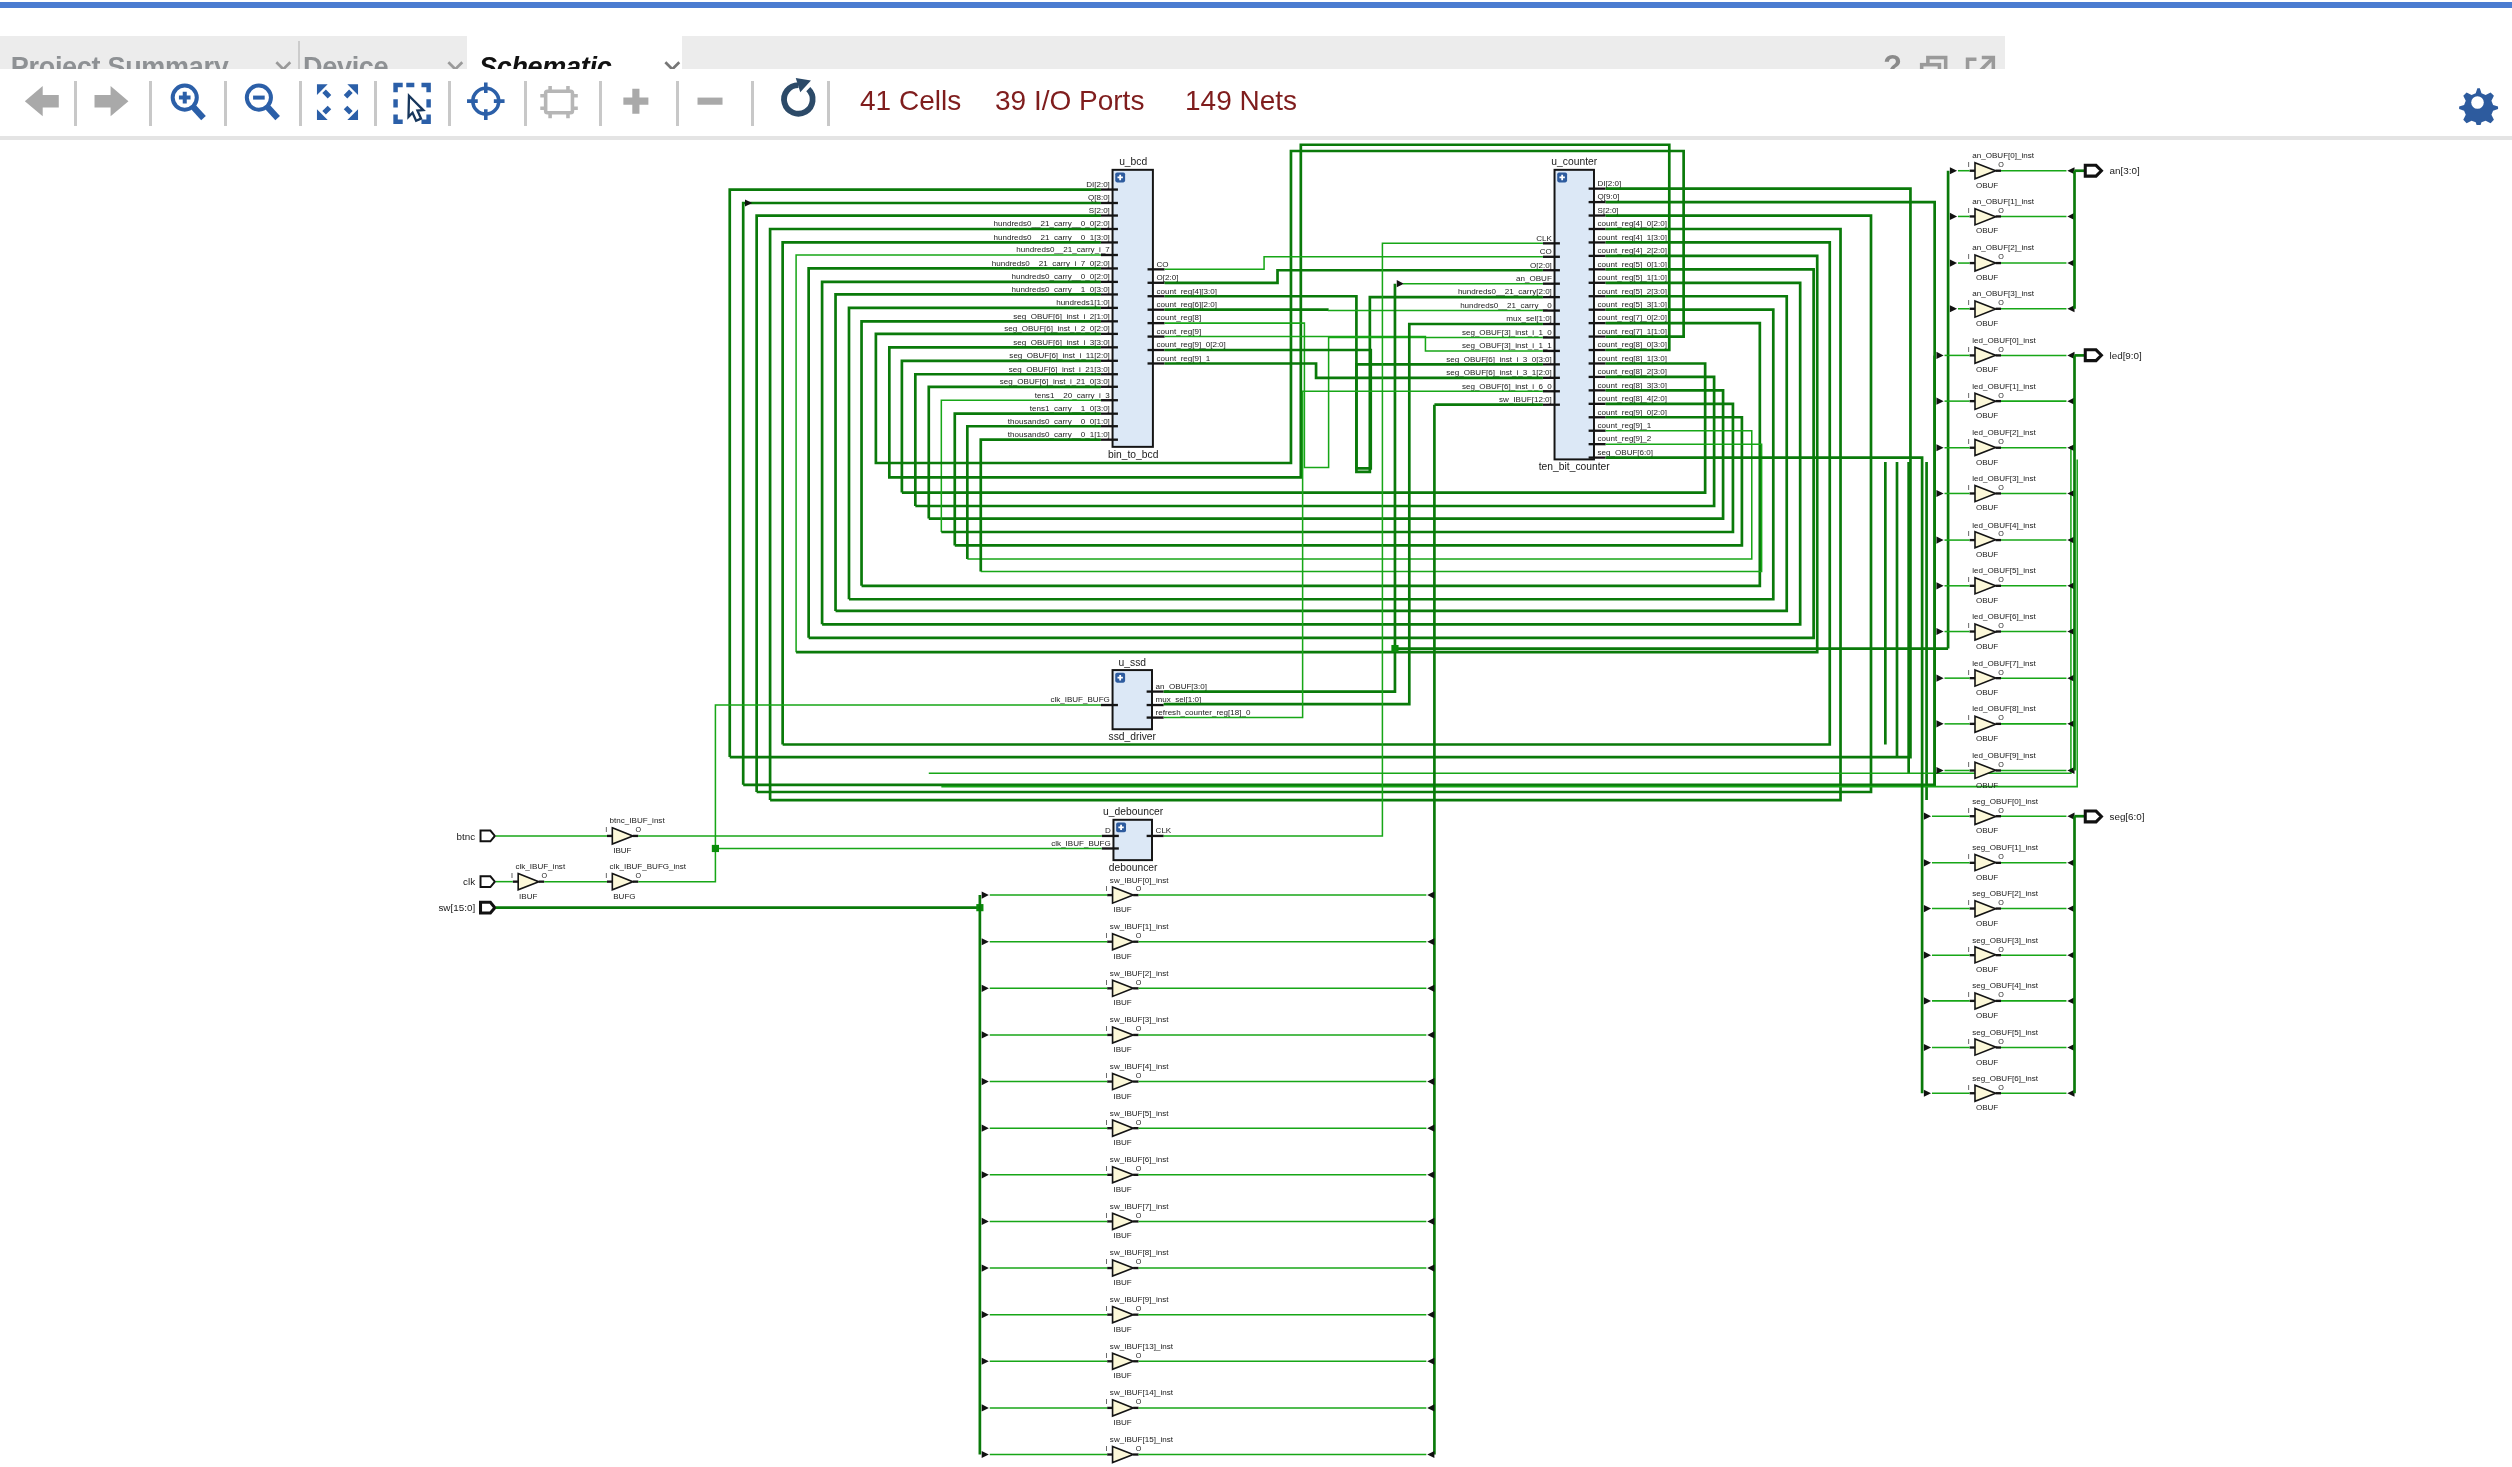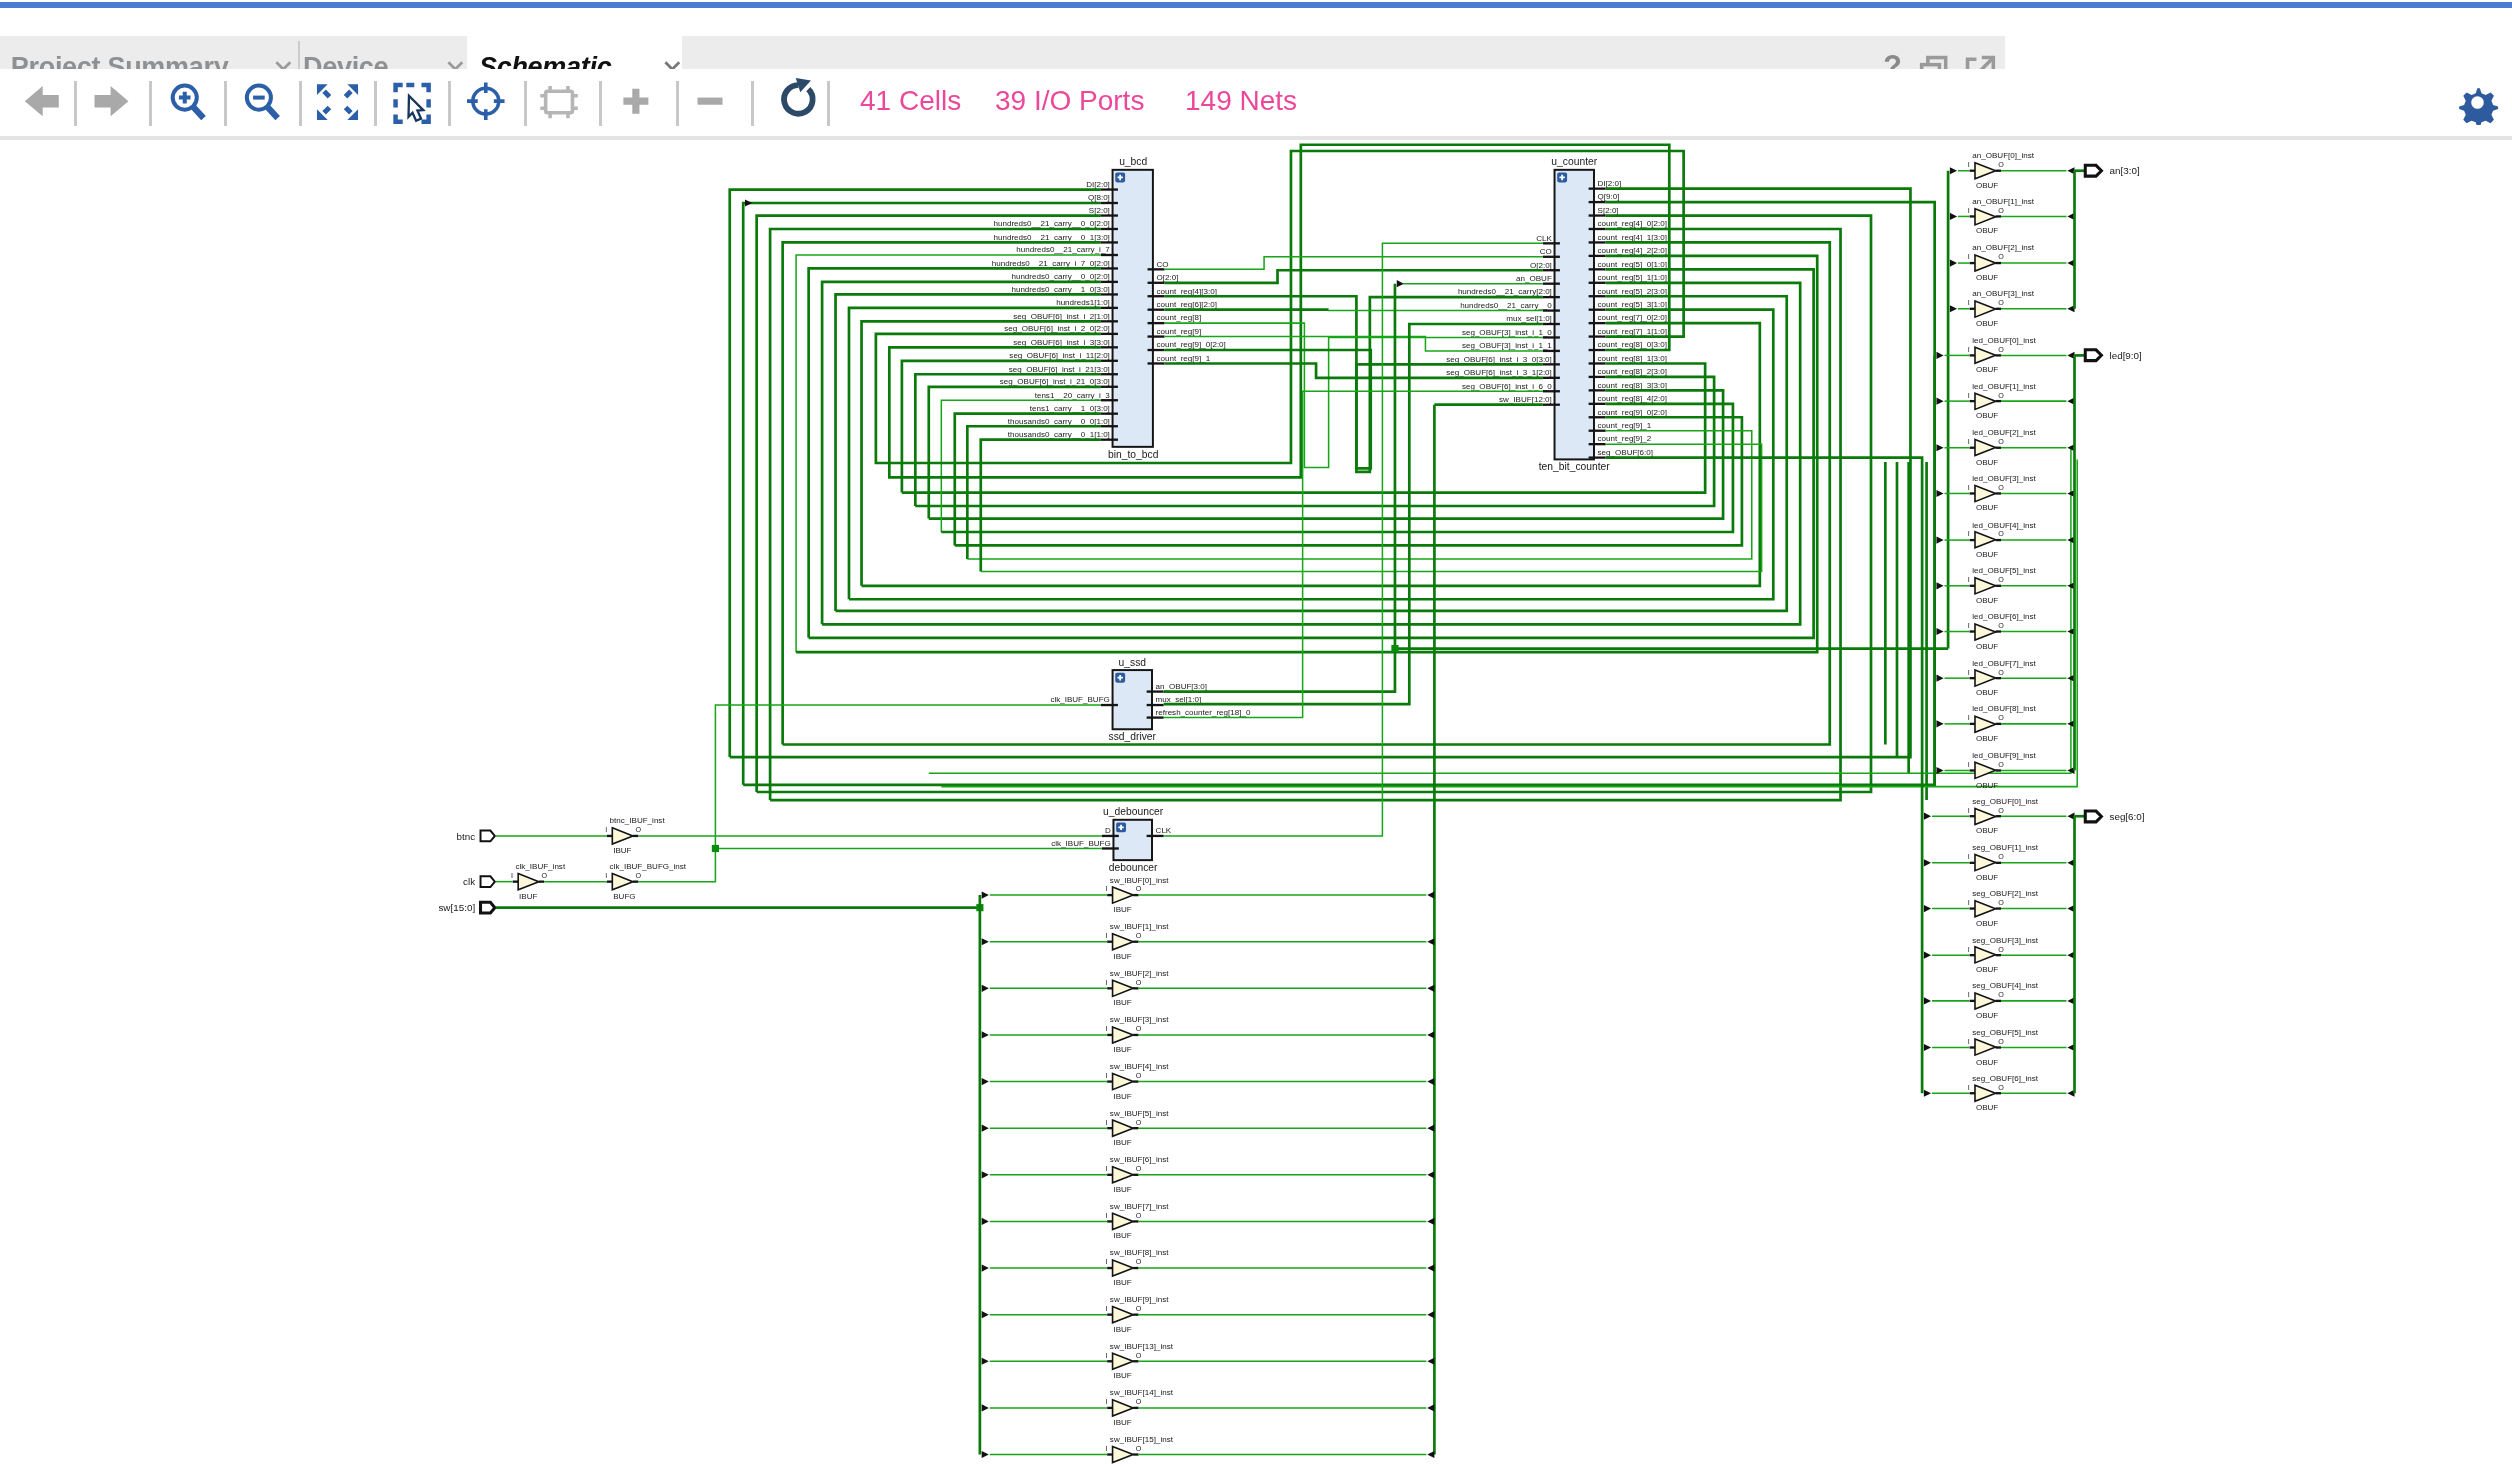--- a/index.html
+++ b/index.html
@@ -7,21 +7,21 @@
 #bluebar { position:absolute; left:0; top:1.8px; width:2512px; height:6.3px; background:#4b7cd1; }
 #tabs { position:absolute; left:0; top:8px; width:2005px; height:61px; background:#ececec;margin-top:28px; }
 .tabline { position:absolute; top:60px; height:0.9px; background:#d8d8d8; }
 .tabtext { position:absolute; top:16px; font-size:27px; color:#8e9194; font-weight:bold; letter-spacing:-0.3px; }
 .tabx { position:absolute; top:18px; font-size:27px; color:#9a9a9a; }
 #tab3 { position:absolute; left:467px; top:0; width:215px; height:61px; background:#ffffff; }
 .sep { position:absolute; top:5.4px; height:50px; width:1.8px; background:#cccccc; }
 #toolbar { position:absolute; left:0; top:69px; width:2512px; height:67px; background:#ffffff; }
 #tbline { position:absolute; left:0; top:136px; width:2512px; height:3.6px; background:#e4e4e4; }
 .tsep { position:absolute; top:11.7px; height:45px; width:2.7px; background:#c8c8c8; }
-.link { position:absolute; top:16px; font-size:28px; color:#ec4899;text-align:right; }
+.link { position:absolute; top:16px; font-size:28px; color:#7f1d1d;text-align:right; }
 #schem { position:absolute; left:0; top:142px; }
 svg text { fill:#1a1a1a; }
 .b { stroke:#0a7a0a; stroke-width:3; fill:none; }
 .s { stroke:#17a617; stroke-width:1.7; fill:none; }
 .pt { stroke:#141414; stroke-width:2.6; fill:none; }
 .blk { fill:#dce8f6; stroke:#141414; stroke-width:2.2; }
 .pb { fill:#2d5b9e; }
 .pbp { stroke:#ffffff; stroke-width:2; fill:none; }
 .buf { fill:#fcf8d9; stroke:#141414; stroke-width:1.8; }
 .prt { fill:#ffffff; stroke:#111111; stroke-width:2.2; }

